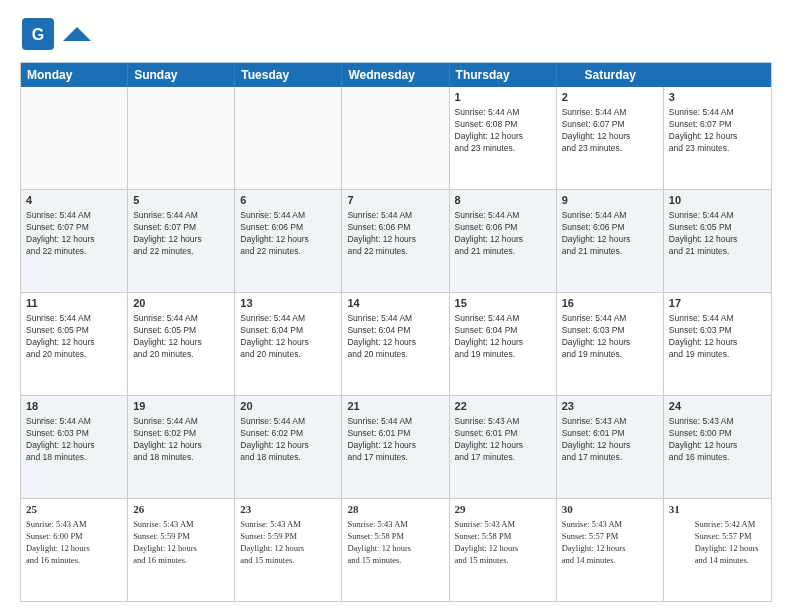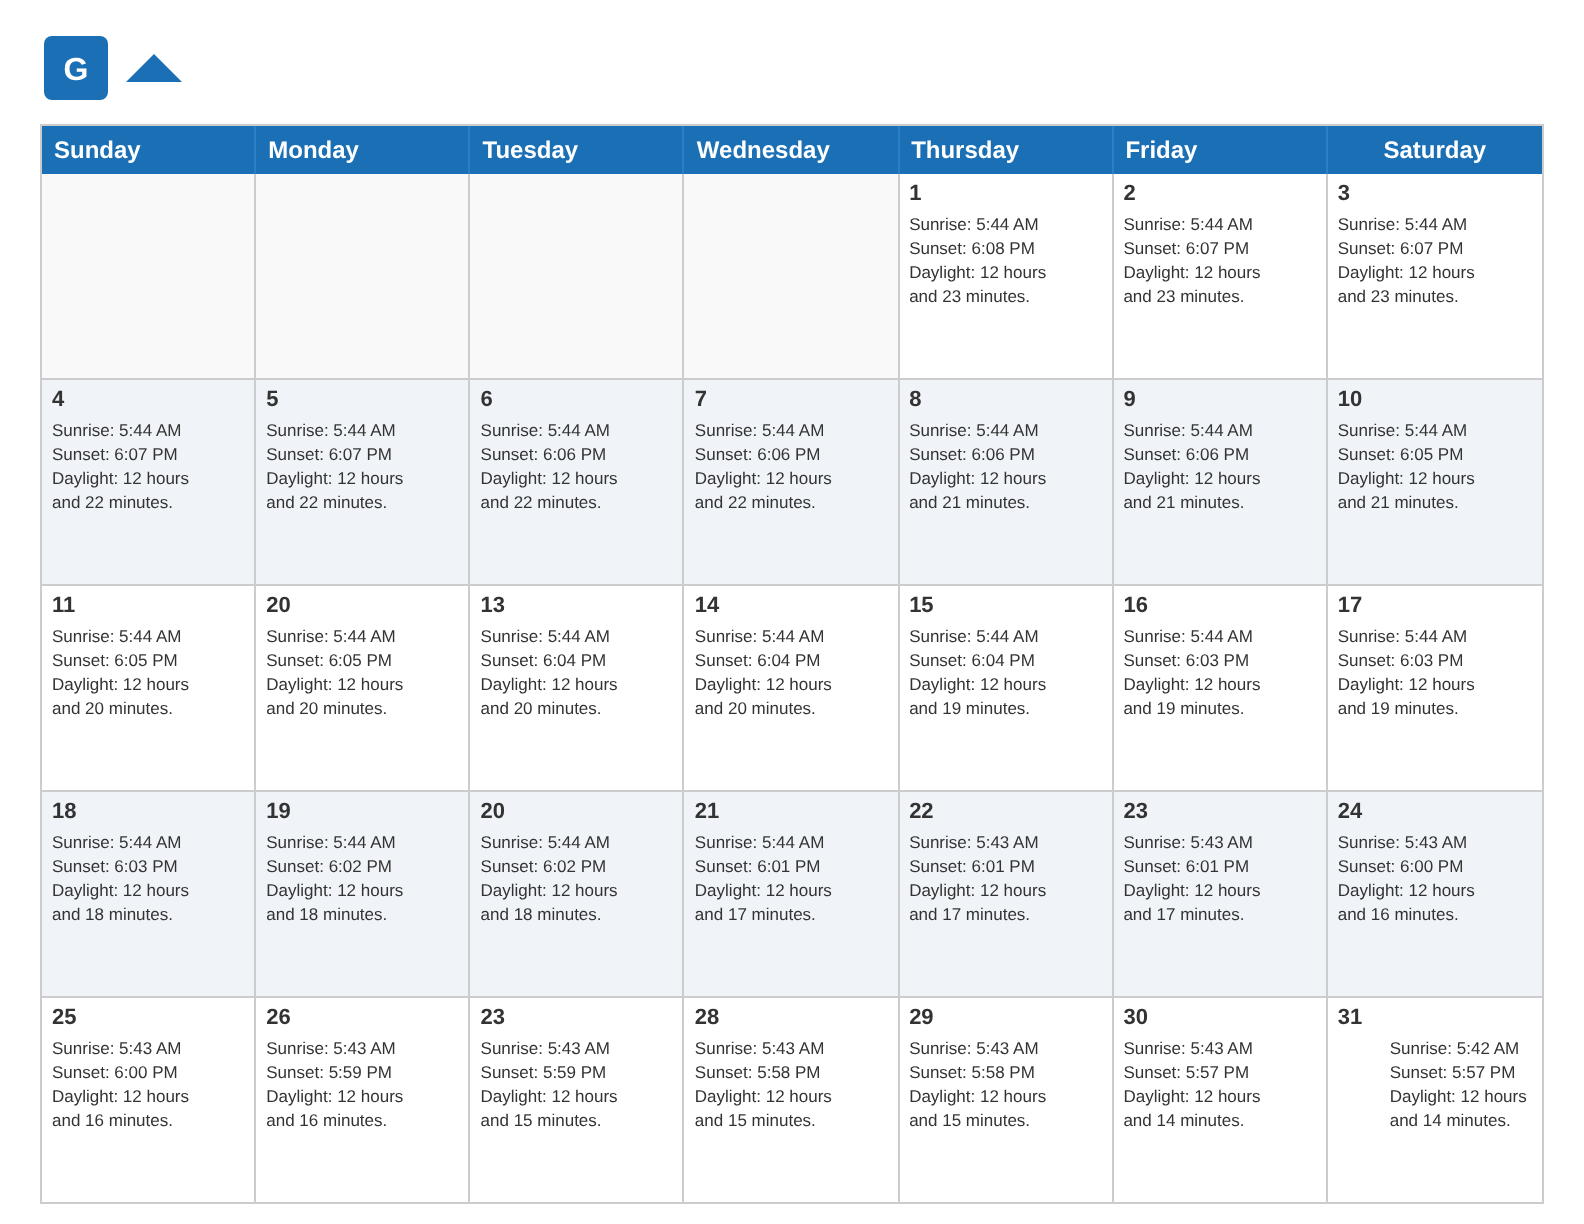--- a/index.html
+++ b/index.html
@@ -66,21 +66,21 @@
       flex: 1;
       display: flex;
       flex-direction: column;
     }
     .cal-row {
       display: grid;
       grid-template-columns: repeat(7, 1fr);
       flex: 1;
       border-bottom: 1px solid #ccc;
     }
-    .cal-row:last-child { border-bottom: none; }
+    .cal-row:last-child { border-bottom: none; font-family: Liberation Serif, serif; }
     .cal-cell {
       border-right: 1px solid #ccc;
       padding: 3px 5px;
       font-size: 9px;
       color: #333;
       line-height: 1.35;
       vertical-align: top;
       background: #fff;
     }
     .cal-cell:last-child { border-right: none; }
@@ -123,26 +123,25 @@
       </div>
     </div>
     <div class="title-block">
       <div class="title-month"></div>
       <div class="title-location"></div>
     </div>
   </div>
 
   <div class="calendar">
     <div class="cal-header">
-    <div class="cal-header-cell">Sunday</div>
-        <div class="cal-header-cell">Monday</div>
+    <div class="cal-header-cell">Monday</div>
+        <div class="cal-header-cell">Sunday</div>
         <div class="cal-header-cell">Tuesday</div>
         <div class="cal-header-cell">Wednesday</div>
         <div class="cal-header-cell">Thursday</div>
-        <div class="cal-header-cell">Friday</div>
         <div class="cal-header-cell">Saturday</div>
       </div>
     <div class="cal-body">
     <div class="cal-row">
           <div class="cal-cell empty"></div>
           <div class="cal-cell empty"></div>
           <div class="cal-cell empty"></div>
           <div class="cal-cell empty"></div>
           <div class="cal-cell">
             <span class="day-num">1</span>

